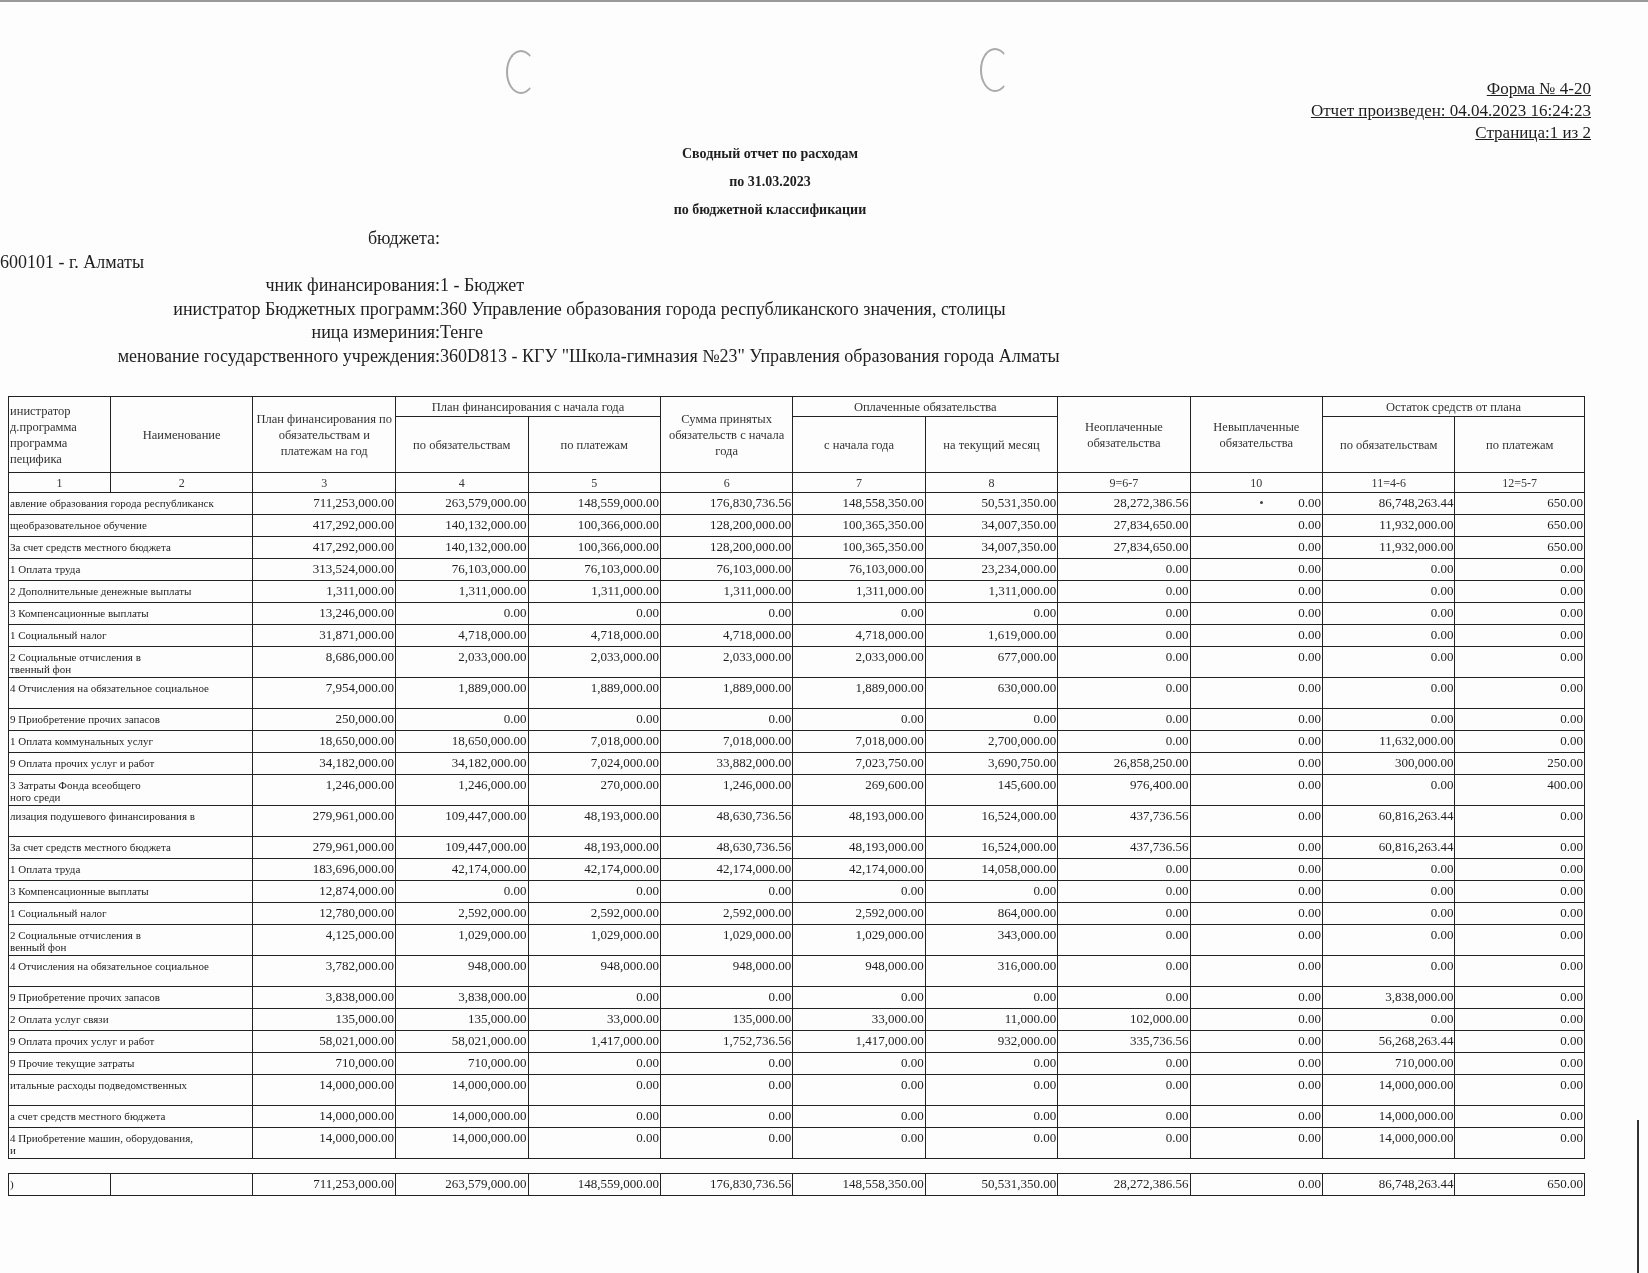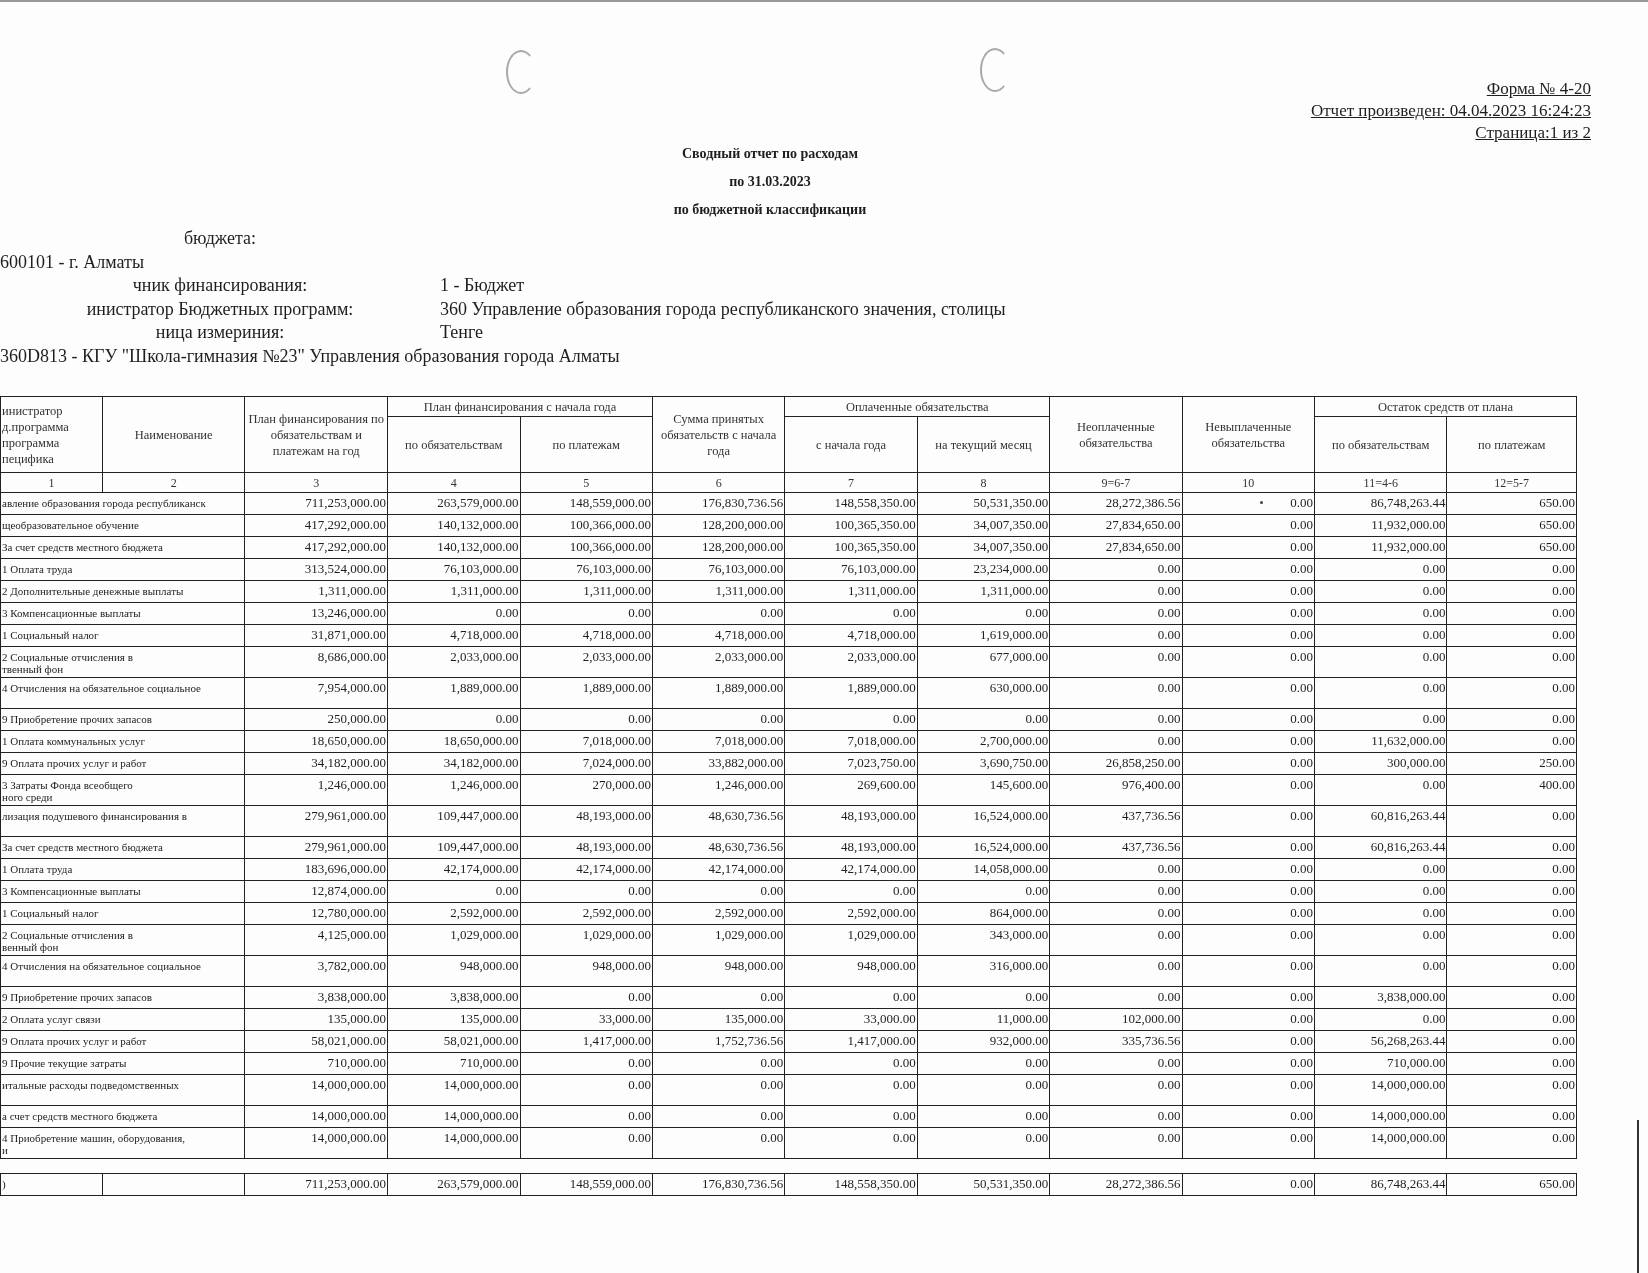--- a/index.html
+++ b/index.html
@@ -10,25 +10,25 @@
   }
   .topline { position: absolute; left: 0; top: 0; width: 1648px; height: 2px; background: #999; }
   .punch { position: absolute; width: 26px; height: 40px; border: 2px solid #666; border-radius: 50%;
            border-right-color: transparent; opacity: .55; }
   .punch.p1 { left: 506px; top: 50px; }
   .punch.p2 { left: 980px; top: 48px; }
   .meta-right { position: absolute; right: 57px; top: 78px; text-align: right; font-size: 17px; line-height: 22px; text-decoration: underline; }
   .title { position: absolute; left: 540px; width: 460px; top: 140px; text-align: center; font-weight: bold; font-size: 14px; line-height: 28px; }
   .info { position: absolute; left: 0; top: 227px; font-size: 18px; line-height: 23.5px; }
   .info-row { display: flex; }
-  .info-label { width: 440px; white-space: nowrap; overflow: hidden; direction: rtl; text-align: center; }
+  .info-label { width: 440px; white-space: nowrap; overflow: hidden; direction: rtl; text-align: right; }
   .info-label span { direction: ltr; unicode-bidi: bidi-override; }
   .info-value { white-space: nowrap; }
   table.report {
-    position: absolute; left: 0; top: 396px; border-collapse: collapse;
+    position: absolute; left: 8px; top: 396px; border-collapse: collapse;
     font-size: 12.5px; table-layout: fixed; width: 1577px;
   }
   table.report th, table.report td { border: 1px solid #222; padding: 0 1px; overflow: hidden; white-space: nowrap; }
   table.report th { font-weight: normal; text-align: center; color: #333; line-height: 16px; white-space: normal; }
   table.report td.num { text-align: right; font-size: 13px; }
   table.report td.lbl { font-size: 11px; white-space: normal; line-height: 12px; vertical-align: top; padding-top: 4px; }
   table.report td.num { vertical-align: top; padding-top: 2px; }
   tr.h1 { height: 20px; }
   tr.h2 { height: 22px; }
   tr.h3 { height: 31px; margin-left: 34px; }
@@ -69,20 +69,21 @@
     </div>
     <div class="info-row">
       <div class="info-label"><span>инистратор Бюджетных программ:</span></div>
       <div class="info-value">360 Управление образования города республиканского значения, столицы</div>
     </div>
     <div class="info-row">
       <div class="info-label"><span>ница измериния:</span></div>
       <div class="info-value">Тенге</div>
     </div>
     <div class="info-row">
+      <div class="info-label"><span>менование государственного учреждения:</span></div>
       <div class="info-value">360D813 - КГУ "Школа-гимназия №23" Управления образования города Алматы</div>
     </div>
   </div>
 
 <table class="report" id="report">
   <colgroup>
     <col style="width:100px">
       <col style="width:140px">
       <col style="width:140px">
     <col style="width:130px">

